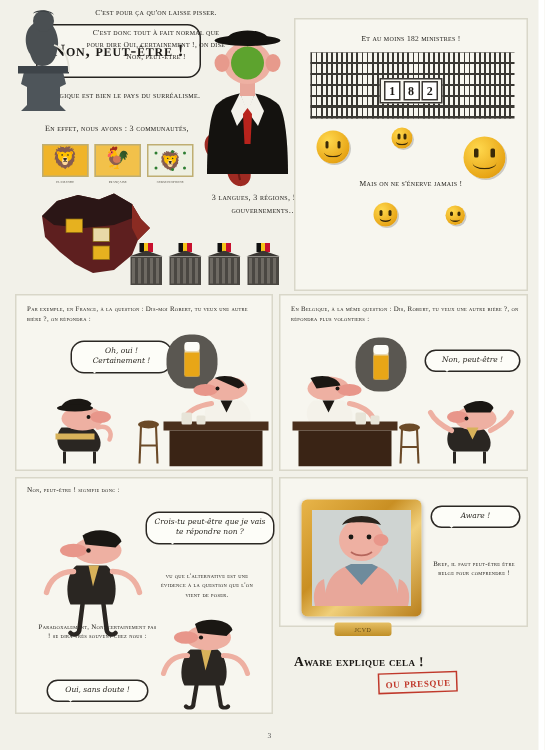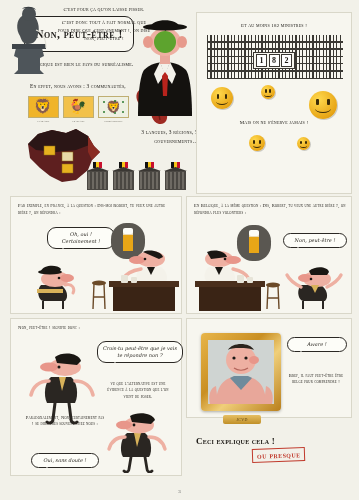--- a/index.html
+++ b/index.html
@@ -438,18 +438,18 @@
           <path d="M8 46 C2 48 0 56 2 64 L10 64 Z" fill="#e8a79a"></path>
           <path d="M58 46 C64 48 66 56 64 64 L56 64 Z" fill="#e8a79a"></path>
         </svg>
       </div>
     </div>
     <div id="plaque">JCVD</div>
     <div class="bubble tail hand" id="aw-bub">Aware !</div>
     <div id="bref" class="sc">Bref, il faut peut-être être belge pour comprendre !</div>
   </div>
 
-  <div id="ceci" class="sc">Ceci explique cela !</div>
+  <div id="ceci" class="sc">Aware explique cela !</div>
   <div id="presque" class="sc">ou presque</div>
 
   <div id="pagenum">3</div>
 
 </div>
 
 </body></html>

